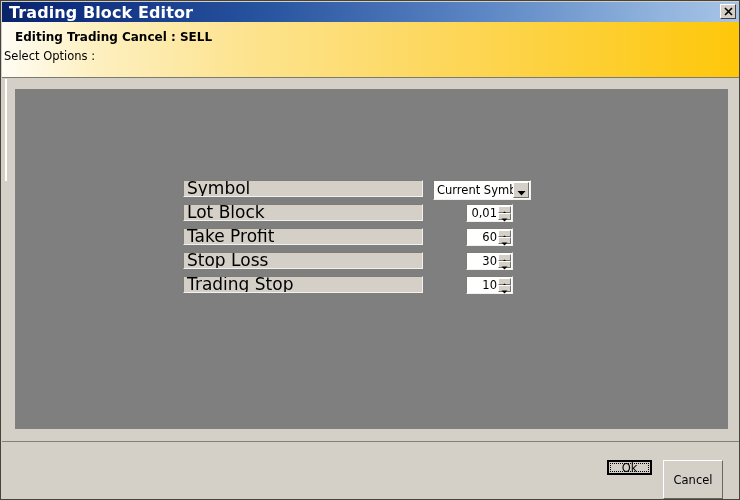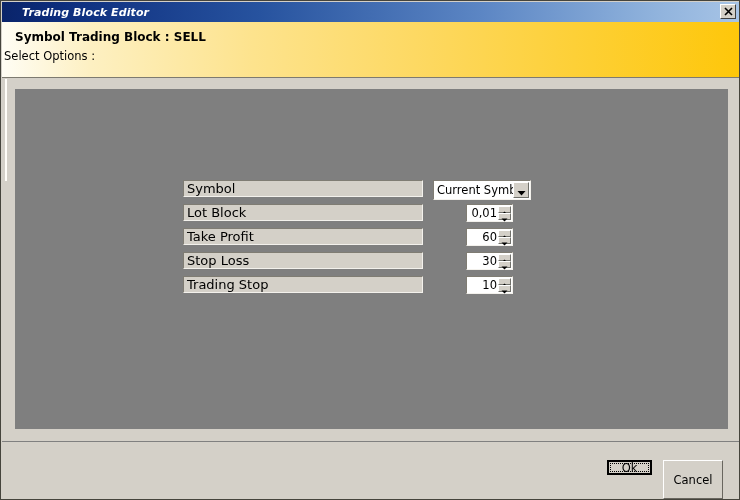--- a/index.html
+++ b/index.html
@@ -30,26 +30,25 @@
     top: 1px;
     width: 738px;
     height: 20px;
     background: linear-gradient(to right, #0a246a 0%, #0d2d7d 8%, #27539f 35%, #5c86c4 65%, #8fb2dc 88%, #a7c4e6 100%);
     display: flex;
     align-items: center;
     box-sizing: border-box;
   }
   #titlebar-text {
     color: #ffffff;
-    font-size: 11px;
+    font-size: 16px;
     font-weight: bold;
-    padding-left: 20px;
+    padding-left: 7px;
     letter-spacing: 0.1px;
     white-space: nowrap;
-    font-style: italic;
   }
   #close-button {
     position: absolute;
     right: 4px;
     top: 2px;
     width: 16px;
     height: 15px;
     background: #d4d0c8;
     border-top: 1px solid #ffffff;
     border-left: 1px solid #ffffff;
@@ -133,21 +132,21 @@
     left: 0;
     top: 0;
     width: 240px;
     height: 17px;
     box-sizing: border-box;
     background: #d4d0c8;
     border-top: 1px solid #7f7c73;
     border-left: 1px solid #7f7c73;
     border-right: 1px solid #f3f1ec;
     border-bottom: 1px solid #f3f1ec;
-    font-size: 13px;
+    font-size: 17px;
     color: #000000;
     line-height: 15px;
     padding-left: 3px;
     white-space: nowrap;
     overflow: hidden;
   }
 
   
   .combo {
     position: absolute;
@@ -312,21 +311,21 @@
     <div id="close-button">
       <span>
         <svg width="9" height="9" viewBox="0 0 9 9">
           <path d="M1,1 L8,8 M8,1 L1,8" stroke="#000000" stroke-width="1.6" fill="none"></path>
         </svg>
       </span>
     </div>
   </div>
 
   <div id="header">
-    <div id="header-title">Symbol Trading Block : SELL</div>
+    <div id="header-title">Editing Trading Cancel : SELL</div>
     <div id="header-subtitle">Select Options :</div>
   </div>
 
   <div id="body-area">
     <div id="left-accent"></div>
     <div id="content-panel"></div>
 
     <div id="form">
 
       <div class="row">

